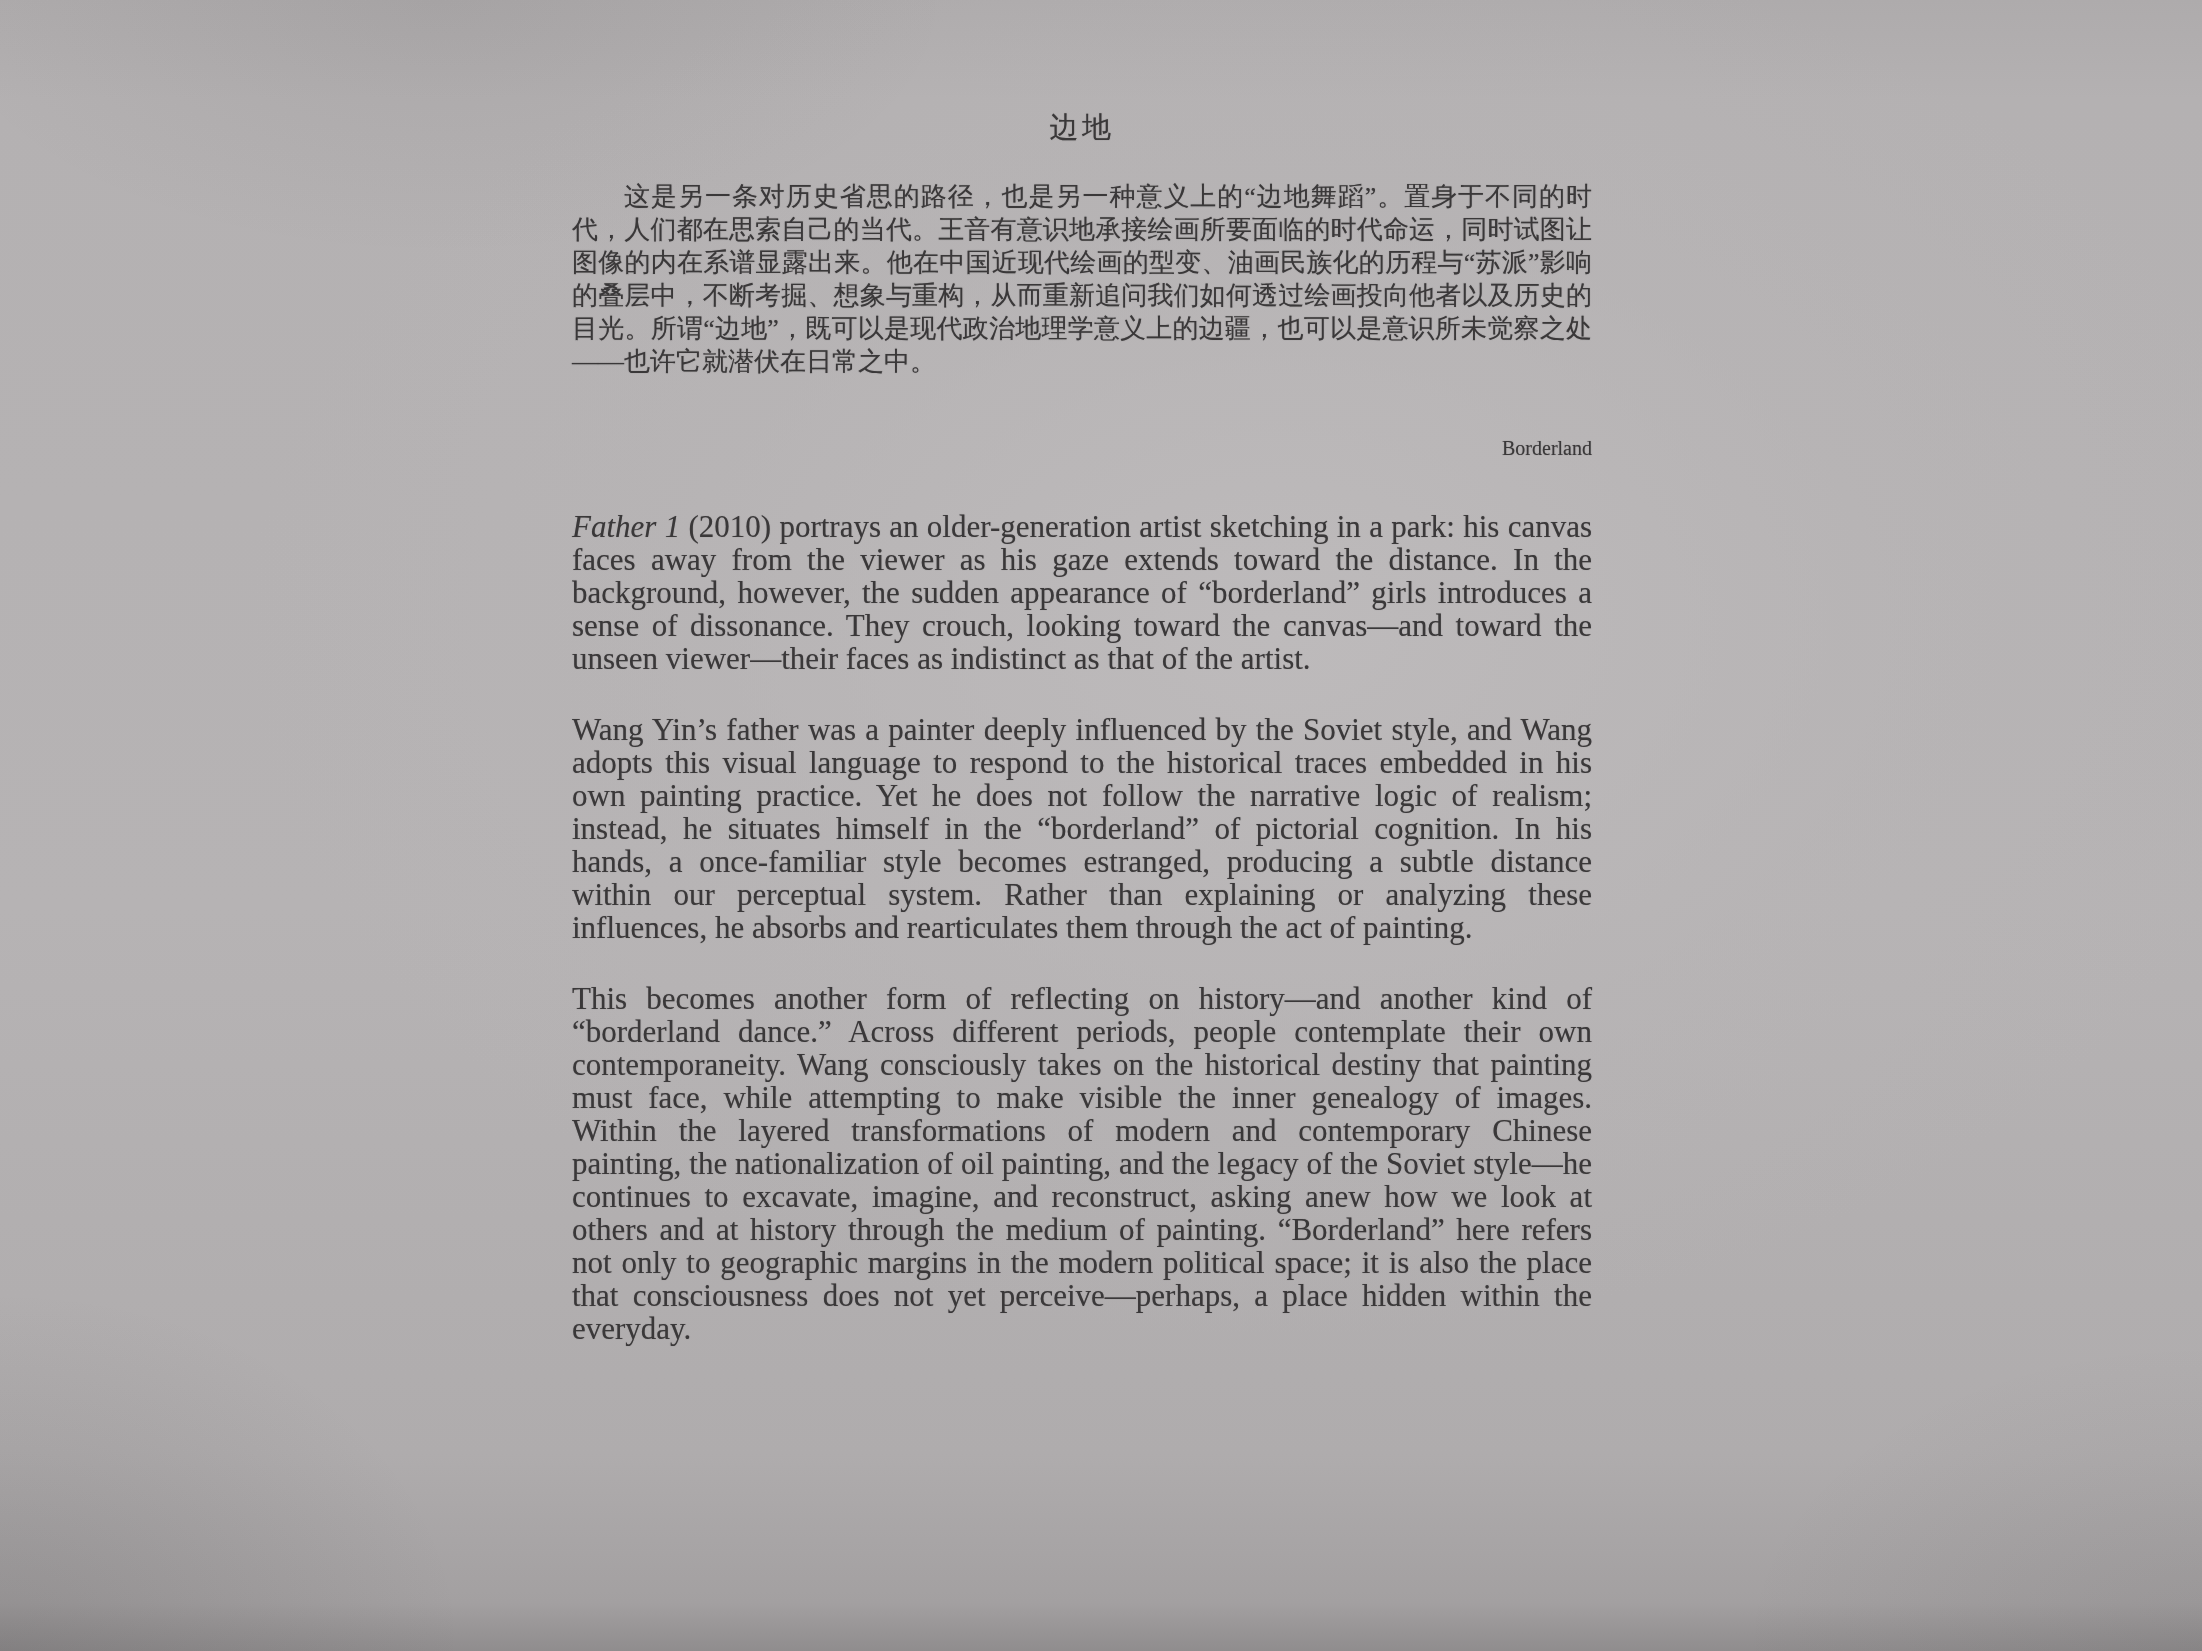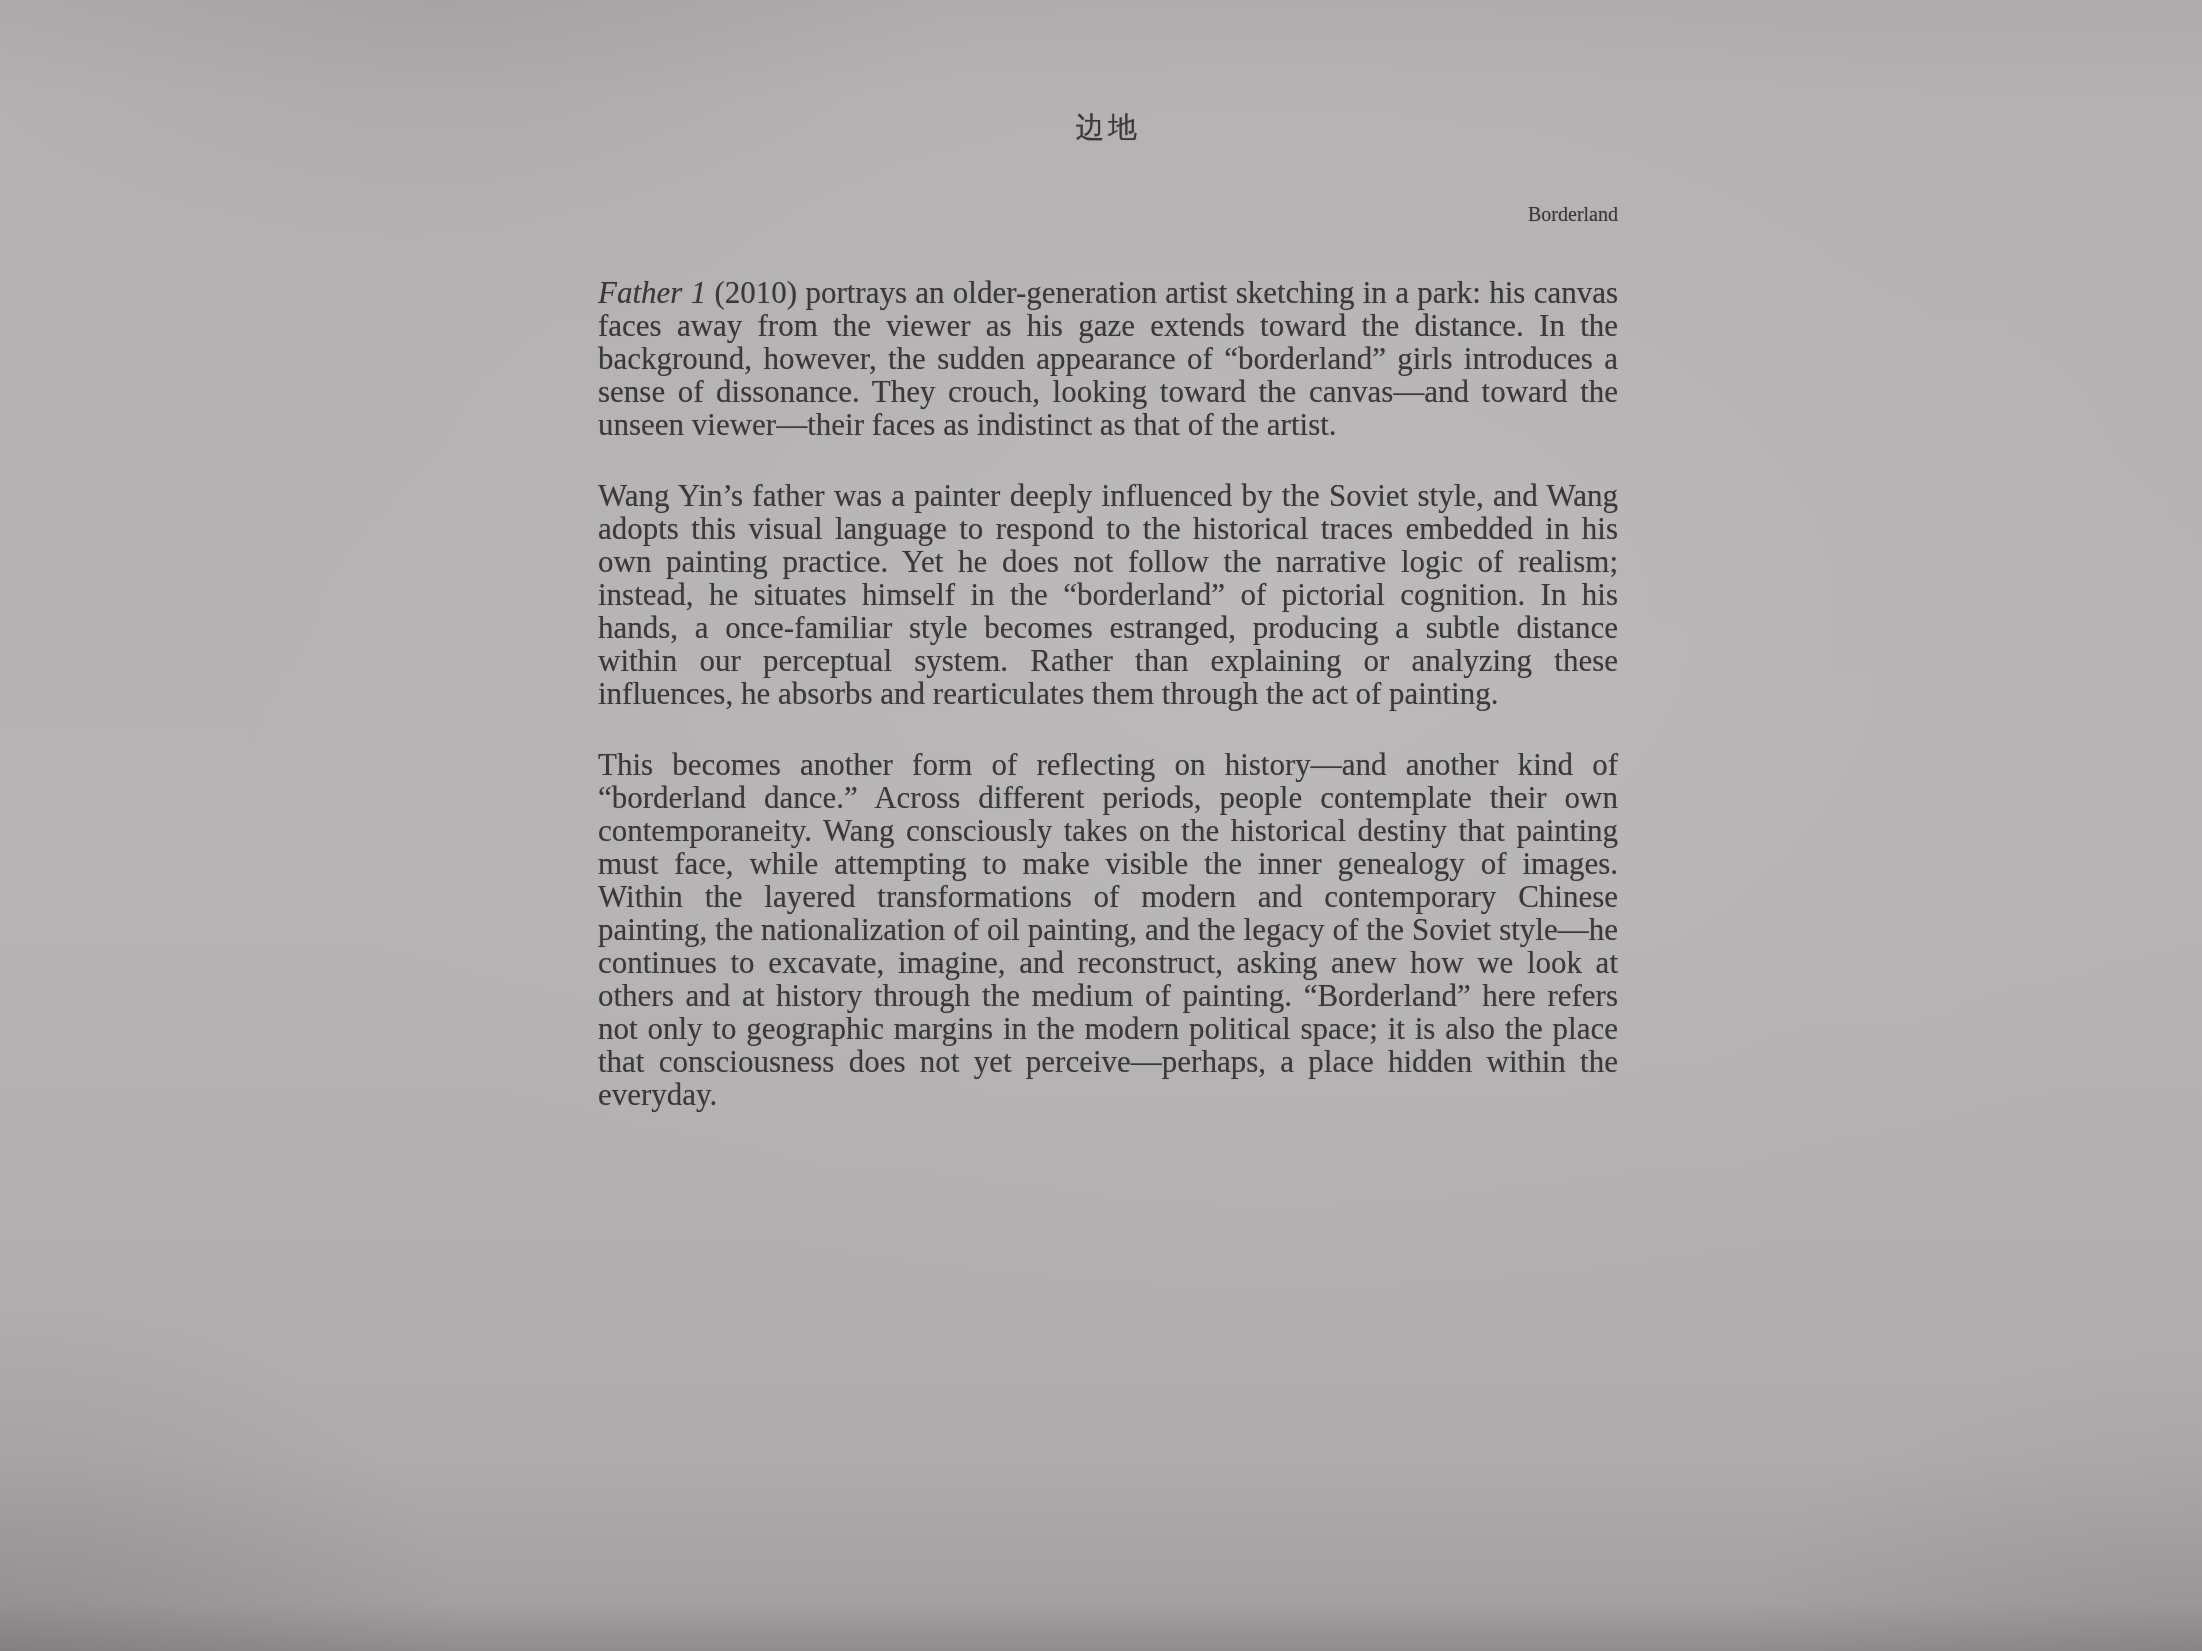--- a/index.html
+++ b/index.html
@@ -23,21 +23,21 @@
     position: absolute;
     inset: 0;
     pointer-events: none;
     background:
       radial-gradient(ellipse 774px 602px at 0% 100%, rgba(60,58,59,0.16) 0%, rgba(0,0,0,0) 60%),
       radial-gradient(ellipse 774px 516px at 100% 100%, rgba(60,58,59,0.10) 0%, rgba(0,0,0,0) 60%),
       radial-gradient(ellipse 860px 430px at 20% 0%, rgba(60,58,59,0.07) 0%, rgba(0,0,0,0) 60%);
   }
   .panel {
     position: absolute;
-    left: 598px;
+    left: 572px;
     top: 110px;
     width: 1020px;
   }
   .cn-title {
     text-align: center;
     font-size: 29px;
     line-height: 34px;
     margin: 0 0 36px 0;
     font-weight: 400;
     letter-spacing: 3.4px;
@@ -74,20 +74,21 @@
 <body>
 
 <div class="vignette"></div>
 
 <div class="panel">
 
   <h1 class="cn-title">边地</h1>
 
 
 
+  <p class="cn-para">这是另一条对历史省思的路径，也是另一种意义上的“边地舞蹈”。置身于不同的时代，人们都在思索自己的当代。王音有意识地承接绘画所要面临的时代命运，同时试图让图像的内在系谱显露出来。他在中国近现代绘画的型变、油画民族化的历程与“苏派”影响的叠层中，不断考掘、想象与重构，从而重新追问我们如何透过绘画投向他者以及历史的目光。所谓“边地”，既可以是现代政治地理学意义上的边疆，也可以是意识所未觉察之处——也许它就潜伏在日常之中。</p>
 
   <h2 class="en-heading">Borderland</h2>
 
   <p class="en-para"><span class="italic">Father 1</span><span> (2010) portrays an older-generation artist sketching in a park: his canvas faces away from the viewer as his gaze extends toward the distance. In the background, however, the sudden appearance of “borderland” girls introduces a sense of dissonance. They crouch, looking toward the canvas—and toward the unseen viewer—their faces as indistinct as that of the artist.</span></p>
 
   <p class="en-para">Wang Yin’s father was a painter deeply influenced by the Soviet style, and Wang adopts this visual language to respond to the historical traces embedded in his own painting practice. Yet he does not follow the narrative logic of realism; instead, he situates himself in the “borderland” of pictorial cognition. In his hands, a once-familiar style becomes estranged, producing a subtle distance within our perceptual system. Rather than explaining or analyzing these influences, he absorbs and rearticulates them through the act of painting.</p>
 
   <p class="en-para">This becomes another form of reflecting on history—and another kind of “borderland dance.” Across different periods, people contemplate their own contemporaneity. Wang consciously takes on the historical destiny that painting must face, while attempting to make visible the inner genealogy of images. Within the layered transformations of modern and contemporary Chinese painting, the nationalization of oil painting, and the legacy of the Soviet style—he continues to excavate, imagine, and reconstruct, asking anew how we look at others and at history through the medium of painting. “Borderland” here refers not only to geographic margins in the modern political space; it is also the place that consciousness does not yet perceive—perhaps, a place hidden within the everyday.</p>
 
 </div>

